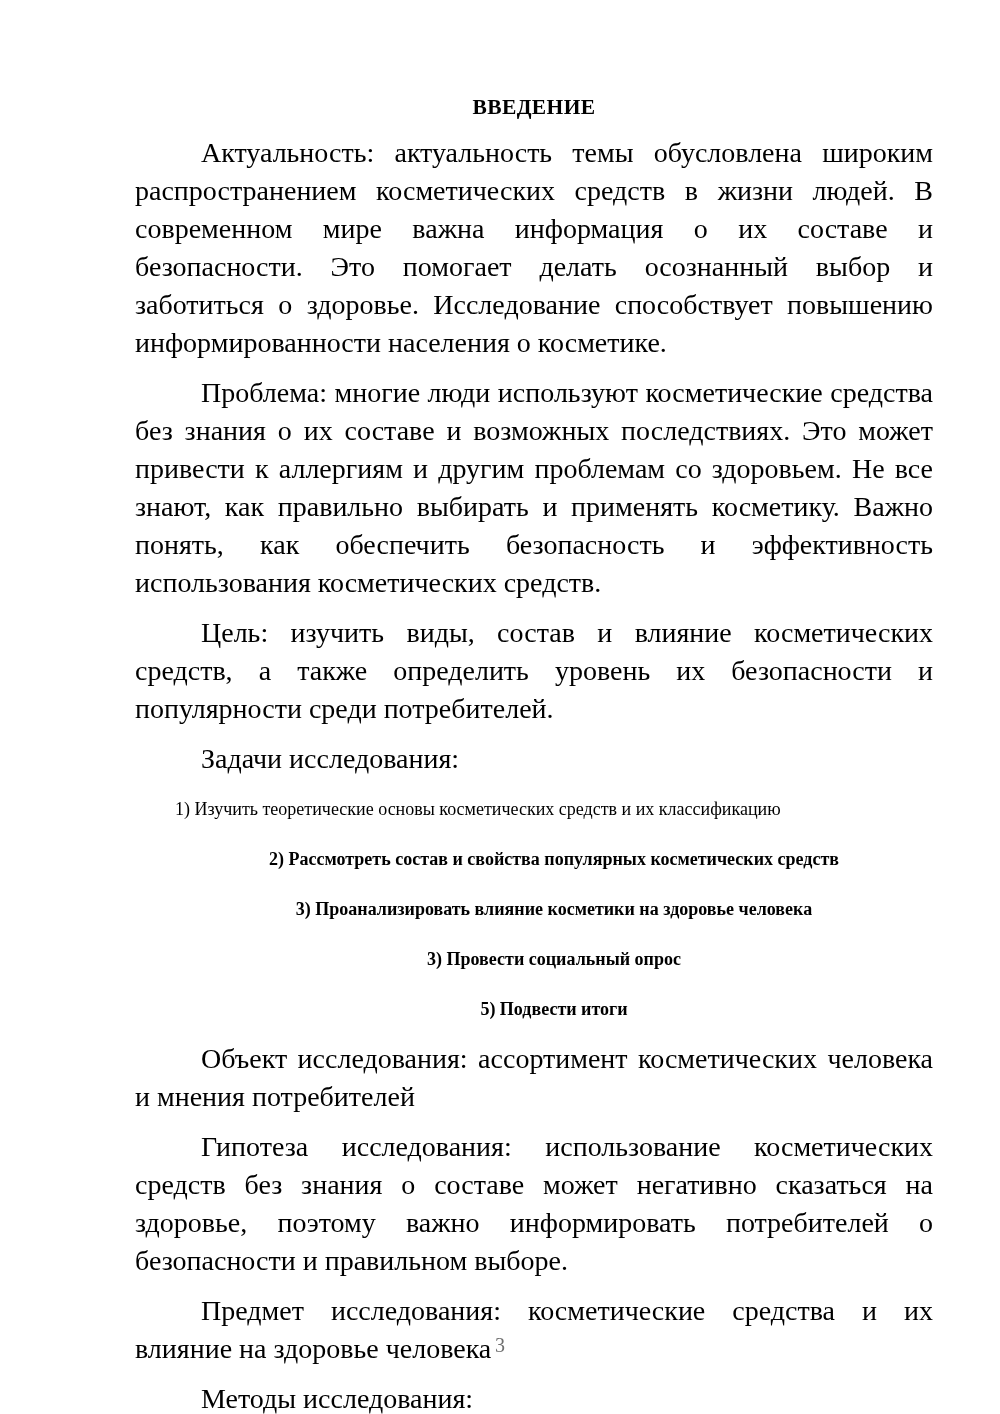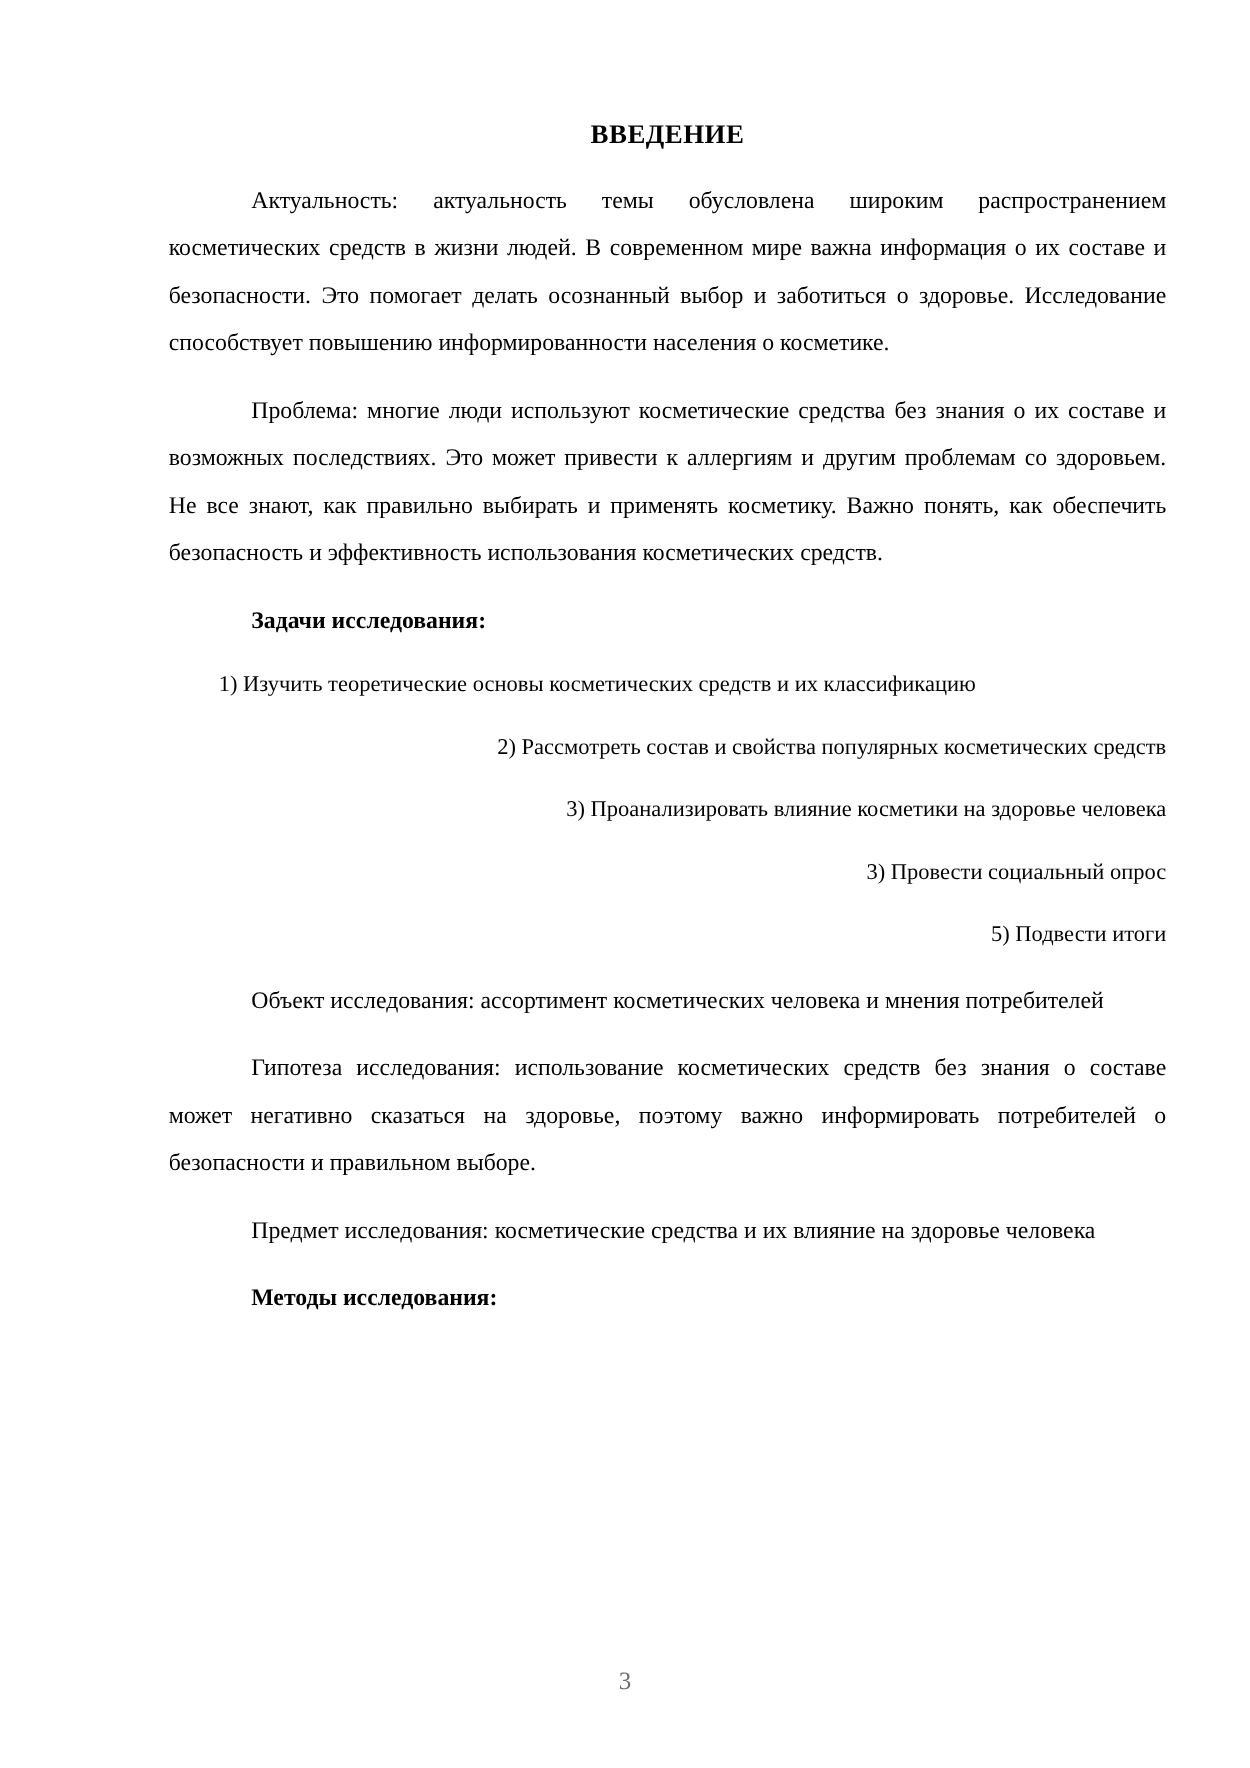--- a/index.html
+++ b/index.html
@@ -35,45 +35,45 @@
   .doc-title {
     font-size: 21.5px;
     font-weight: bold;
     text-align: center;
     letter-spacing: 0.4px;
     line-height: 38px;
     margin: 0 0 8px 0;
   }
 
   .para {
-    font-size: 19px;
+    font-size: 28px;
     line-height: 38px;
     text-align: justify;
     text-justify: inter-word;
     text-indent: 66px;
-    margin: 16px 0 12px 0;
+    margin: 0 0 12px 0;
     hyphens: none;
   }
 
   .list-item {
     font-size: 18px;
     line-height: 38px;
     text-align: justify;
     text-justify: inter-word;
     text-indent: 40px;
     margin: 0 0 12px 0;
   }
 
   .list-item.short {
-    text-align: right;
+    text-align: center;
+    font-weight: bold;
   }
 
   .para.short {
     text-align: left;
-    font-weight: bold;
   }
 
   .page-number {
     position: absolute;
     left: 0;
     top: 1332px;
     width: 1000px;
     text-align: center;
     font-size: 20px;
     line-height: 26px;
@@ -86,20 +86,21 @@
 <div class="page">
 
   <div class="content">
 
     <h1 class="doc-title">ВВЕДЕНИЕ</h1>
 
     <p class="para">Актуальность: актуальность темы обусловлена широким распространением косметических средств в жизни людей. В современном мире важна информация о их составе и безопасности. Это помогает делать осознанный выбор и заботиться о здоровье. Исследование способствует повышению информированности населения о косметике.</p>
 
     <p class="para">Проблема: многие люди используют косметические средства без знания о их составе и возможных последствиях. Это может привести к аллергиям и другим проблемам со здоровьем. Не все знают, как правильно выбирать и применять косметику. Важно понять, как обеспечить безопасность и эффективность использования косметических средств.</p>
 
+    <p class="para">Цель: изучить виды, состав и влияние косметических средств, а также определить уровень их безопасности и популярности среди потребителей.</p>
 
     <p class="para short">Задачи исследования:</p>
 
     <p class="list-item">1) Изучить теоретические основы косметических средств и их классификацию</p>
 
     <p class="list-item short">2) Рассмотреть состав и свойства популярных косметических средств</p>
 
     <p class="list-item short">3) Проанализировать влияние косметики на здоровье человека</p>
 
     <p class="list-item short">3) Провести социальный опрос</p>

